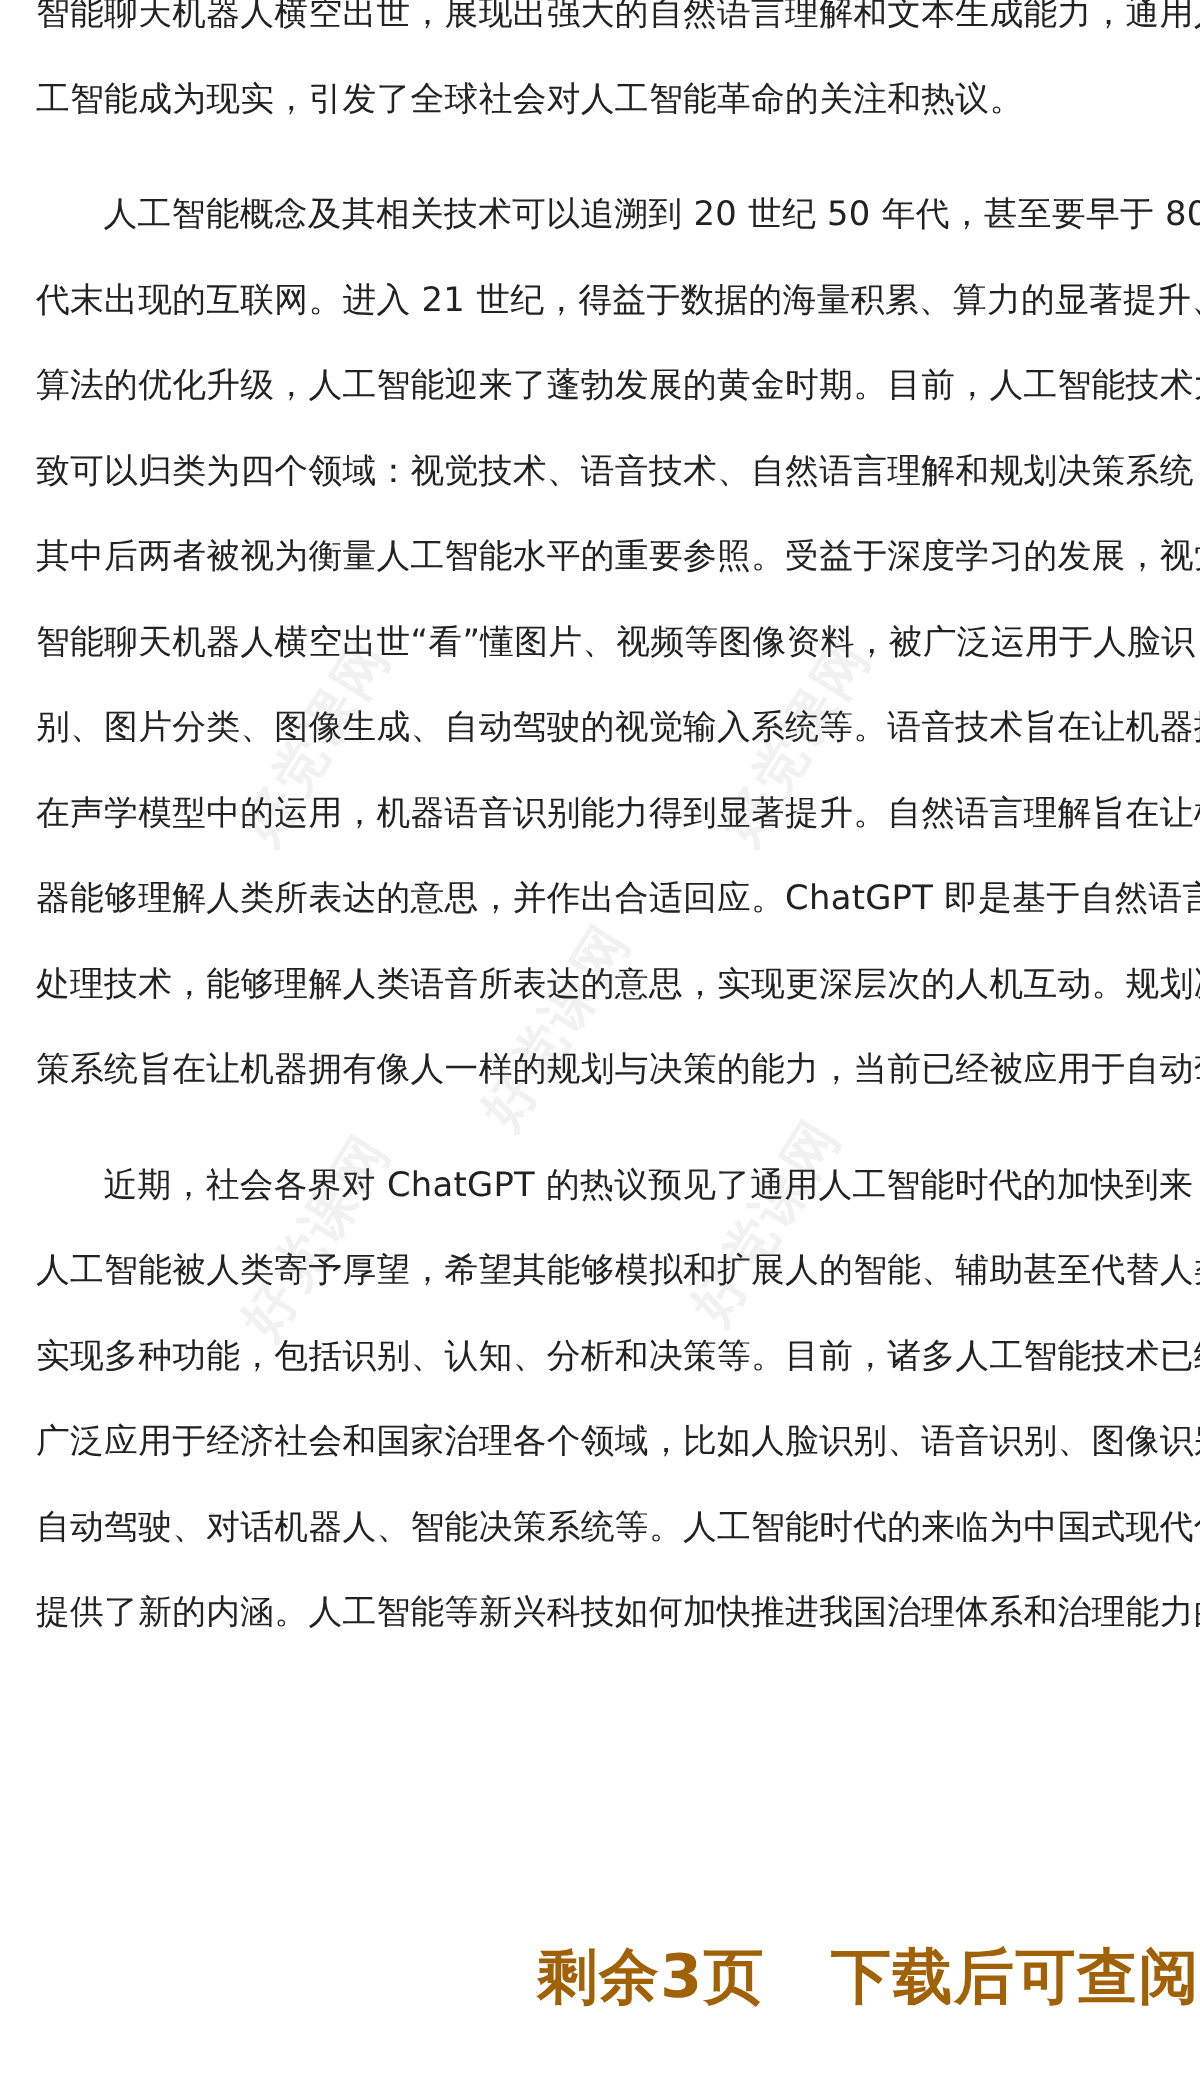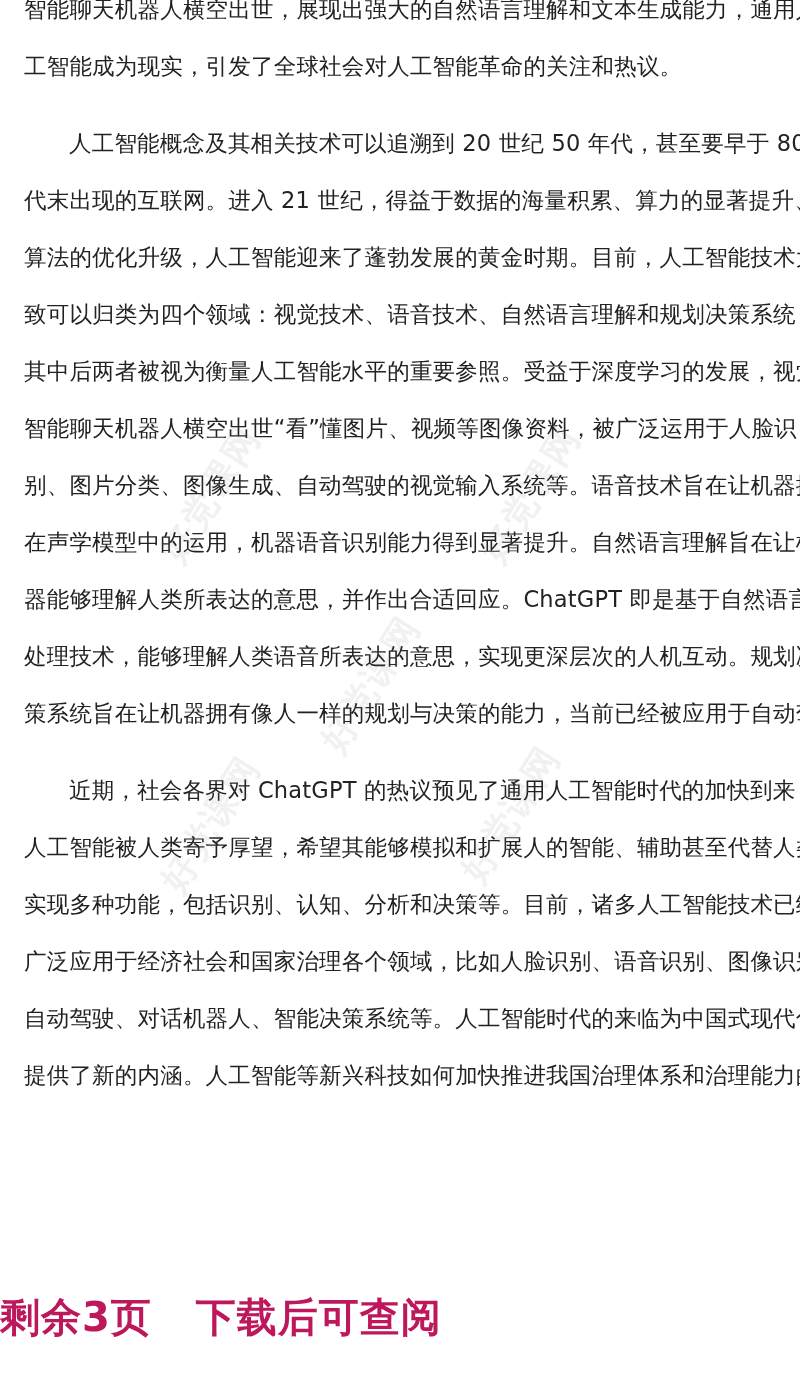--- a/index.html
+++ b/index.html
@@ -47,24 +47,24 @@
       white-space: nowrap;
       pointer-events: none;
       font-weight: bold;
       letter-spacing: 2px;
     }
     .cta {
       position: absolute;
       left: 0;
       top: 1290px;
       width: 800px;
-      text-align: left;
+      text-align: right;
       font-size: 40px;
       font-weight: bold;
-      color: #be185d;
+      color: #a16207;
       letter-spacing: 1px;
     }
     .cta span {
       display: inline-block;
     }
     .cta .gap {
       width: 44px;
     }
   </style>
 </head>

